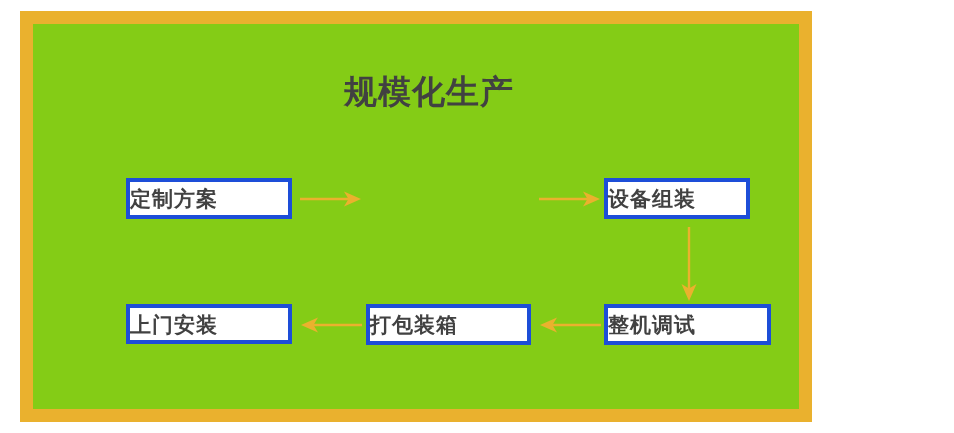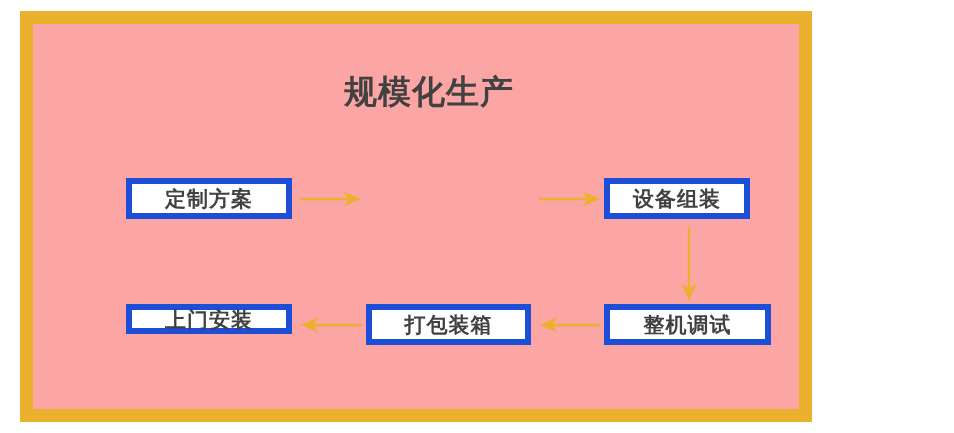--- a/index.html
+++ b/index.html
@@ -20,21 +20,21 @@
 
   
   #outer-frame {
     position: absolute;
     left: 20px;
     top: 11px;
     width: 792px;
     height: 411px;
     box-sizing: border-box;
     border: 13px solid #eab12e;
-    background: #fca5a5;
+    background: #84cc16;
   }
 
   
   #diagram-title {
     position: absolute;
     left: 33px;
     top: 48px;
     width: 726px;
     text-align: center;
     font-size: 33px;
@@ -42,41 +42,40 @@
     font-weight: bold;
     color: #414141;
     letter-spacing: 1px;
     white-space: nowrap;
   }
 
   
   .node-box {
     position: absolute;
     box-sizing: border-box;
-    border: 6px solid #1d4ed8;
+    border: 4px solid #1d4ed8;
     background: #ffffff;
     display: flex;
     align-items: center;
-    justify-content: center;
   }
   .node-label {
     font-size: 21px;
     line-height: 21px;
     font-weight: bold;
     color: #414141;
     letter-spacing: 1px;
     white-space: nowrap;
   }
 
   
   #node-0 { left: 93px;  top: 154px; width: 166px; height: 41px; }
   #node-1 { left: 333px; top: 154px; width: 165px; height: 41px; }
   #node-2 { left: 571px; top: 154px; width: 146px; height: 41px; }
   
-  #node-5 { left: 93px;  top: 280px; width: 166px; height: 30px; }
+  #node-5 { left: 93px;  top: 280px; width: 166px; height: 40px; }
   #node-4 { left: 333px; top: 280px; width: 165px; height: 41px; }
   #node-3 { left: 571px; top: 280px; width: 167px; height: 41px; }
 
   
   .connector {
     position: absolute;
   }
   .connector svg { display: block; }
 
   #arrow-0-1 { left: 267px; top: 164px; }

